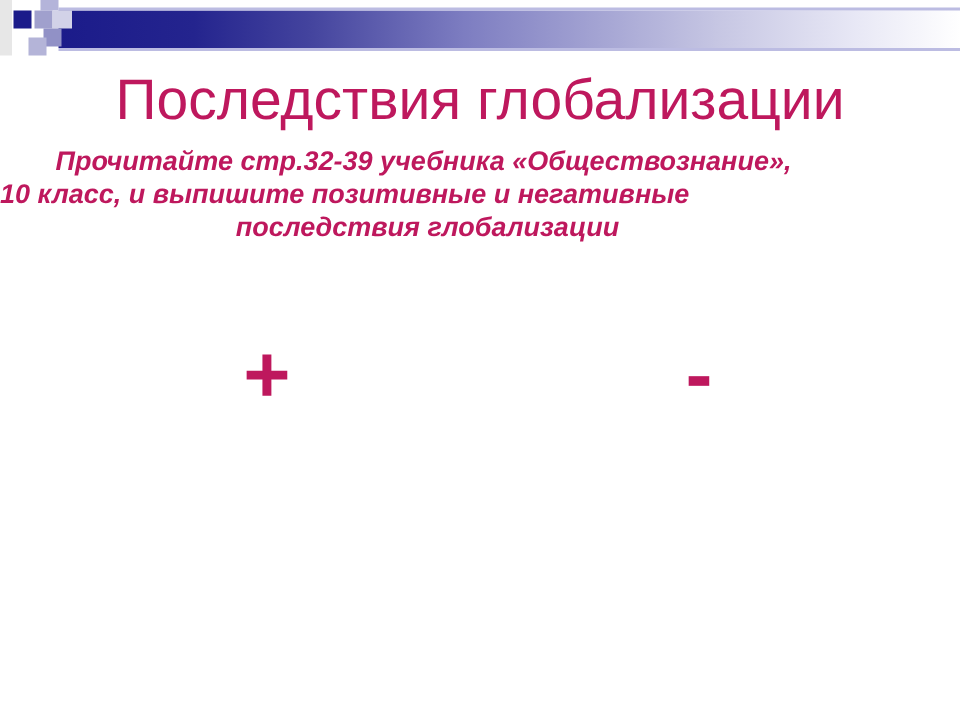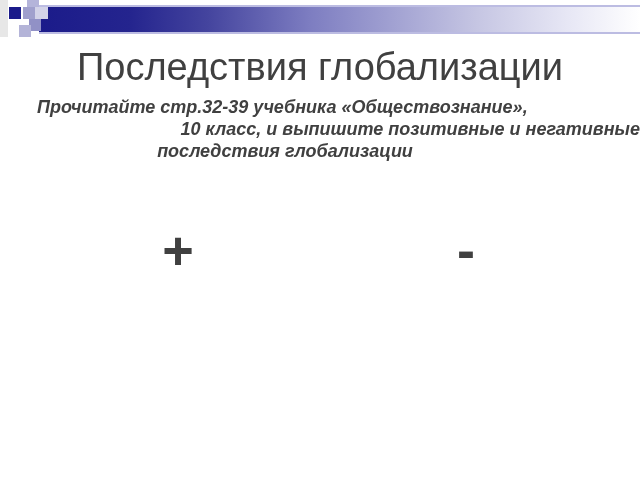--- a/index.html
+++ b/index.html
@@ -6,21 +6,21 @@
     margin: 0;
     padding: 0;
   }
   .slide {
     position: relative;
     width: 640px;
     height: 480px;
     background: #ffffff;
     overflow: hidden;
     font-family: "Liberation Sans", sans-serif;
-    color: #404040;
+    color: #be185d;
   }
 
   
   .gradient-bar {
     position: absolute;
     left: 39px;
     top: 5px;
     width: 601px;
     height: 25px;
     border-top: 2px solid #bcbce2;
@@ -55,21 +55,21 @@
   .subtitle-line {
     position: absolute;
     font-size: 18px;
     font-weight: bold;
     font-style: italic;
     line-height: 22px;
     white-space: nowrap;
     z-index: 3;
   }
   .subtitle-line-1 { left: 37px; top: 96px;  text-align: left; }
-  .subtitle-line-2 { left: 0;    top: 118px; width: 640px; text-align: right; }
+  .subtitle-line-2 { left: 0;    top: 118px; width: 640px; text-align: left; }
   .subtitle-line-3 { left: 0;    top: 140px; width: 570px; text-align: center; }
 
   .col-symbol {
     position: absolute;
     top: 220px;
     width: 56px;
     font-size: 54px;
     font-weight: bold;
     line-height: 60px;
     text-align: center;

